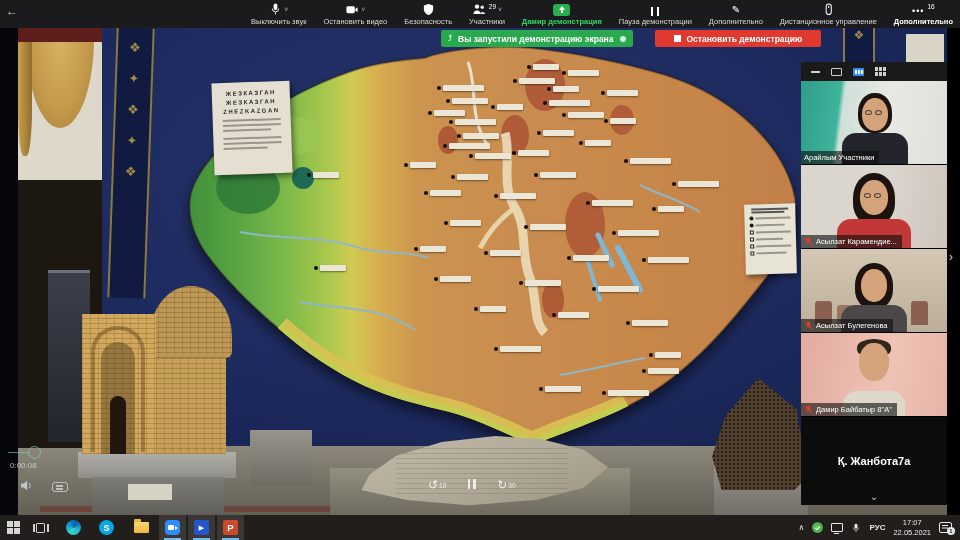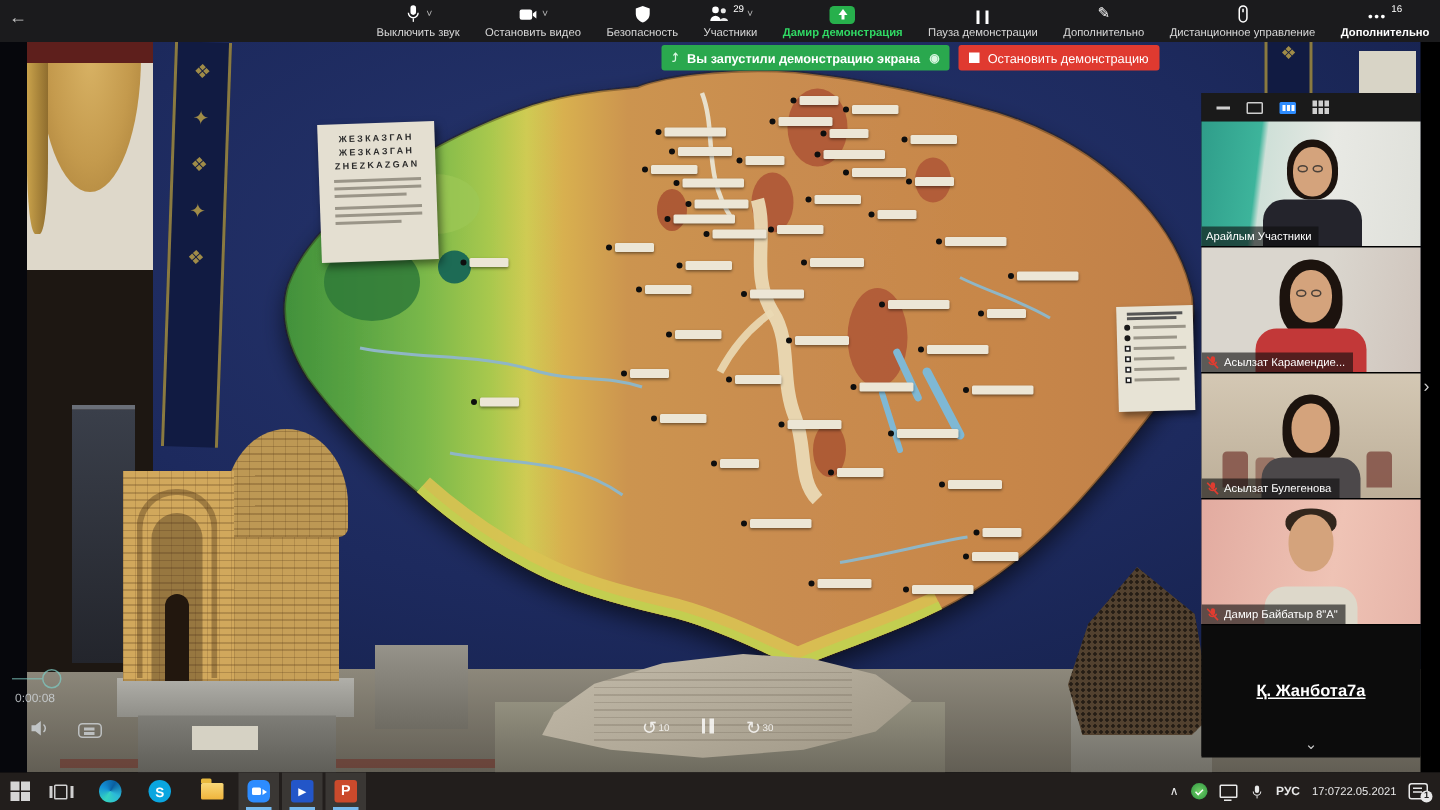--- a/index.html
+++ b/index.html
@@ -25,22 +25,22 @@
              flex-direction:column;align-items:center;justify-content:center;}
   .arr-up{width:0;height:0;border-left:3px solid transparent;border-right:3px solid transparent;
           border-bottom:4px solid #fff;}
   .arr-stem{width:2px;height:3px;background:#fff;}
 
   
   .share-banner{position:absolute;top:30px;left:441px;height:17px;display:flex;z-index:41;}
   .sb-green{background:#2aa84e;color:#fff;font-size:8.5px;font-weight:bold;display:flex;
             align-items:center;gap:6px;padding:0 7px;border-radius:2px;}
   .sb-ico{color:#d9f7e2;font-size:8px;}
-  .sb-red{background:#e03a30;color:#fff;font-size:8.5px;font-weight:normal;display:flex;
-          align-items:center;gap:5px;padding:0 7px;margin-left:6px;border-radius:2px;}
+  .sb-red{background:#e03a30;color:#fff;font-size:8.5px;font-weight:bold;display:flex;
+          align-items:center;gap:5px;padding:0 19px;margin-left:22px;border-radius:2px;}
   .stop-square{width:7px;height:7px;background:#fff;}
 
   
   .scene{position:absolute;top:28px;left:0;width:960px;height:487px;background:#06070c;overflow:hidden;}
   .wall{position:absolute;left:18px;top:0;width:942px;height:432px;
         background:radial-gradient(ellipse at 45% 35%,#27366f 0%,#1d2a5e 55%,#141f48 100%);z-index:0;}
   .floor{position:absolute;left:18px;top:418px;width:942px;height:69px;
          background:linear-gradient(#8d887b,#625e54);z-index:1;}
   .floor-red{position:absolute;left:40px;top:478px;width:330px;height:6px;background:#6e2d24;opacity:.55;z-index:1;}
 
@@ -152,21 +152,21 @@
   .head{position:absolute;border-radius:48%;background:#d4a37c;}
   .glasses{position:absolute;height:5px;display:flex;gap:3px;}
   .glasses span{width:7px;height:5px;border:1px solid rgba(40,40,40,.8);border-radius:50%;}
   .body{position:absolute;border-radius:14px 14px 0 0;}
   .tile1{background:linear-gradient(97deg,#2f9d8a 0%,#3db49b 26%,#cfe0d8 29%,#e8e9e4 58%,#dfe0da 100%);}
   .tile2{background:linear-gradient(100deg,#dad6ce 0 55%,#cfc4bc 100%);}
   .tile3{background:linear-gradient(#d4c8b4,#bcae98);}
   .chair{position:absolute;width:17px;height:24px;background:#7e4a40;opacity:.8;border-radius:3px 3px 0 0;}
   .tile4{background:linear-gradient(100deg,#e2aba0,#efc3b5 60%,#e6b4a8);}
   .tile5{position:relative;width:146px;height:87px;background:#0c0c0c;display:flex;align-items:center;justify-content:center;}
-  .tile5 .nm{color:#fff;font-size:11px;font-weight:bold;text-decoration:underline;}
+  .tile5 .nm{color:#fff;font-size:11px;font-weight:bold;}
   .tile5 .dn{position:absolute;bottom:2px;left:50%;transform:translateX(-50%);color:#c9c9c9;font-size:10px;}
   .rstrip{position:absolute;left:947px;top:28px;width:13px;height:487px;background:#000;z-index:29;}
   .rchev{position:absolute;left:2px;top:222px;color:#cfcfcf;font-size:12px;}
   .micred{flex:none;}
 
   
   .taskbar{position:absolute;left:0;top:515px;width:960px;height:25px;background:#221e1c;z-index:50;
            display:flex;align-items:center;}
   .tbbtn{width:27px;height:25px;display:flex;align-items:center;justify-content:center;position:relative;flex:none;}
   .winlogo{display:grid;grid-template-columns:6px 6px;grid-template-rows:6px 6px;gap:1px;}
@@ -195,21 +195,21 @@
   .tbactive{background:#3a3734;}
   .tbactive::after{content:"";position:absolute;bottom:0;left:5px;right:5px;height:2px;background:#76b9ed;}
   .tray{margin-left:auto;display:flex;align-items:center;gap:8px;padding-right:8px;color:#e8e8e8;}
   .tray .up{font-size:8px;color:#e8e8e8;}
   .gshield{width:11px;height:11px;border-radius:50%;background:radial-gradient(#6fd065,#2e9340);position:relative;}
   .gshield::after{content:"";position:absolute;left:3px;top:4px;width:4px;height:2px;border-left:1.5px solid #fff;
                   border-bottom:1.5px solid #fff;transform:rotate(-45deg);}
   .disp{width:12px;height:9px;border:1.5px solid #e8e8e8;border-radius:1px;position:relative;}
   .disp::after{content:"";position:absolute;left:2px;bottom:-3px;width:5px;height:1.5px;background:#e8e8e8;}
   .lang{font-size:8px;font-weight:bold;}
-  .clock{display:flex;flex-direction:row;align-items:center;font-size:7.5px;line-height:1.3;}
+  .clock{display:flex;flex-direction:column;align-items:center;font-size:7.5px;line-height:1.3;}
   .action{width:13px;height:11px;border:1.5px solid #e8e8e8;border-radius:2px;position:relative;}
   .action i{position:absolute;left:2px;top:2px;width:6px;height:1px;background:#e8e8e8;box-shadow:0 2.5px 0 #e8e8e8;}
   .abadge{position:absolute;right:-4px;bottom:-3px;width:8px;height:8px;border-radius:50%;background:#e8e8e8;
           color:#222;font-size:6px;display:flex;align-items:center;justify-content:center;font-weight:bold;}
 </style>
 </head>
 <body>
 
 <div class="stage">
 

